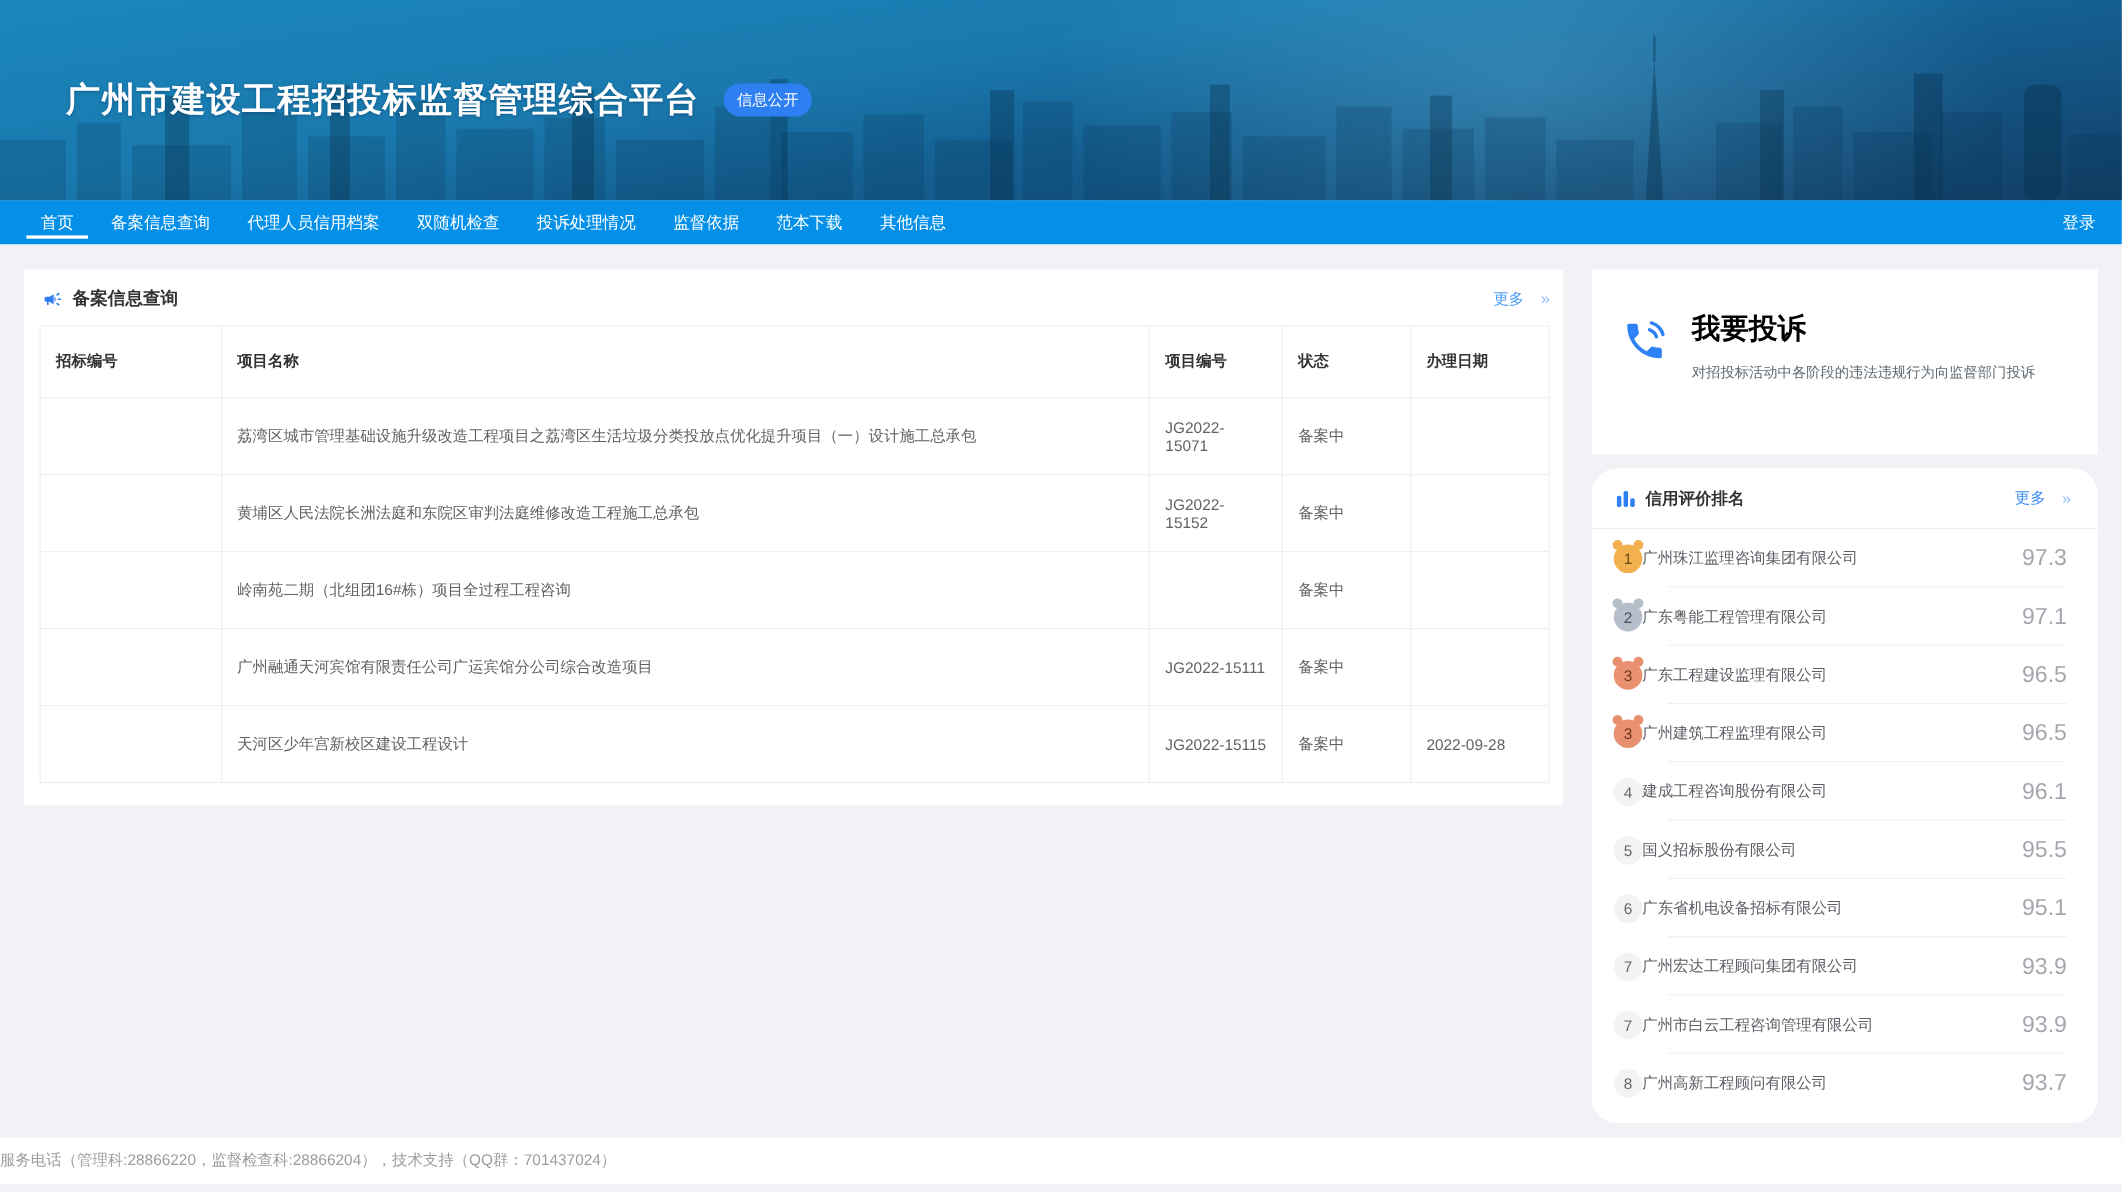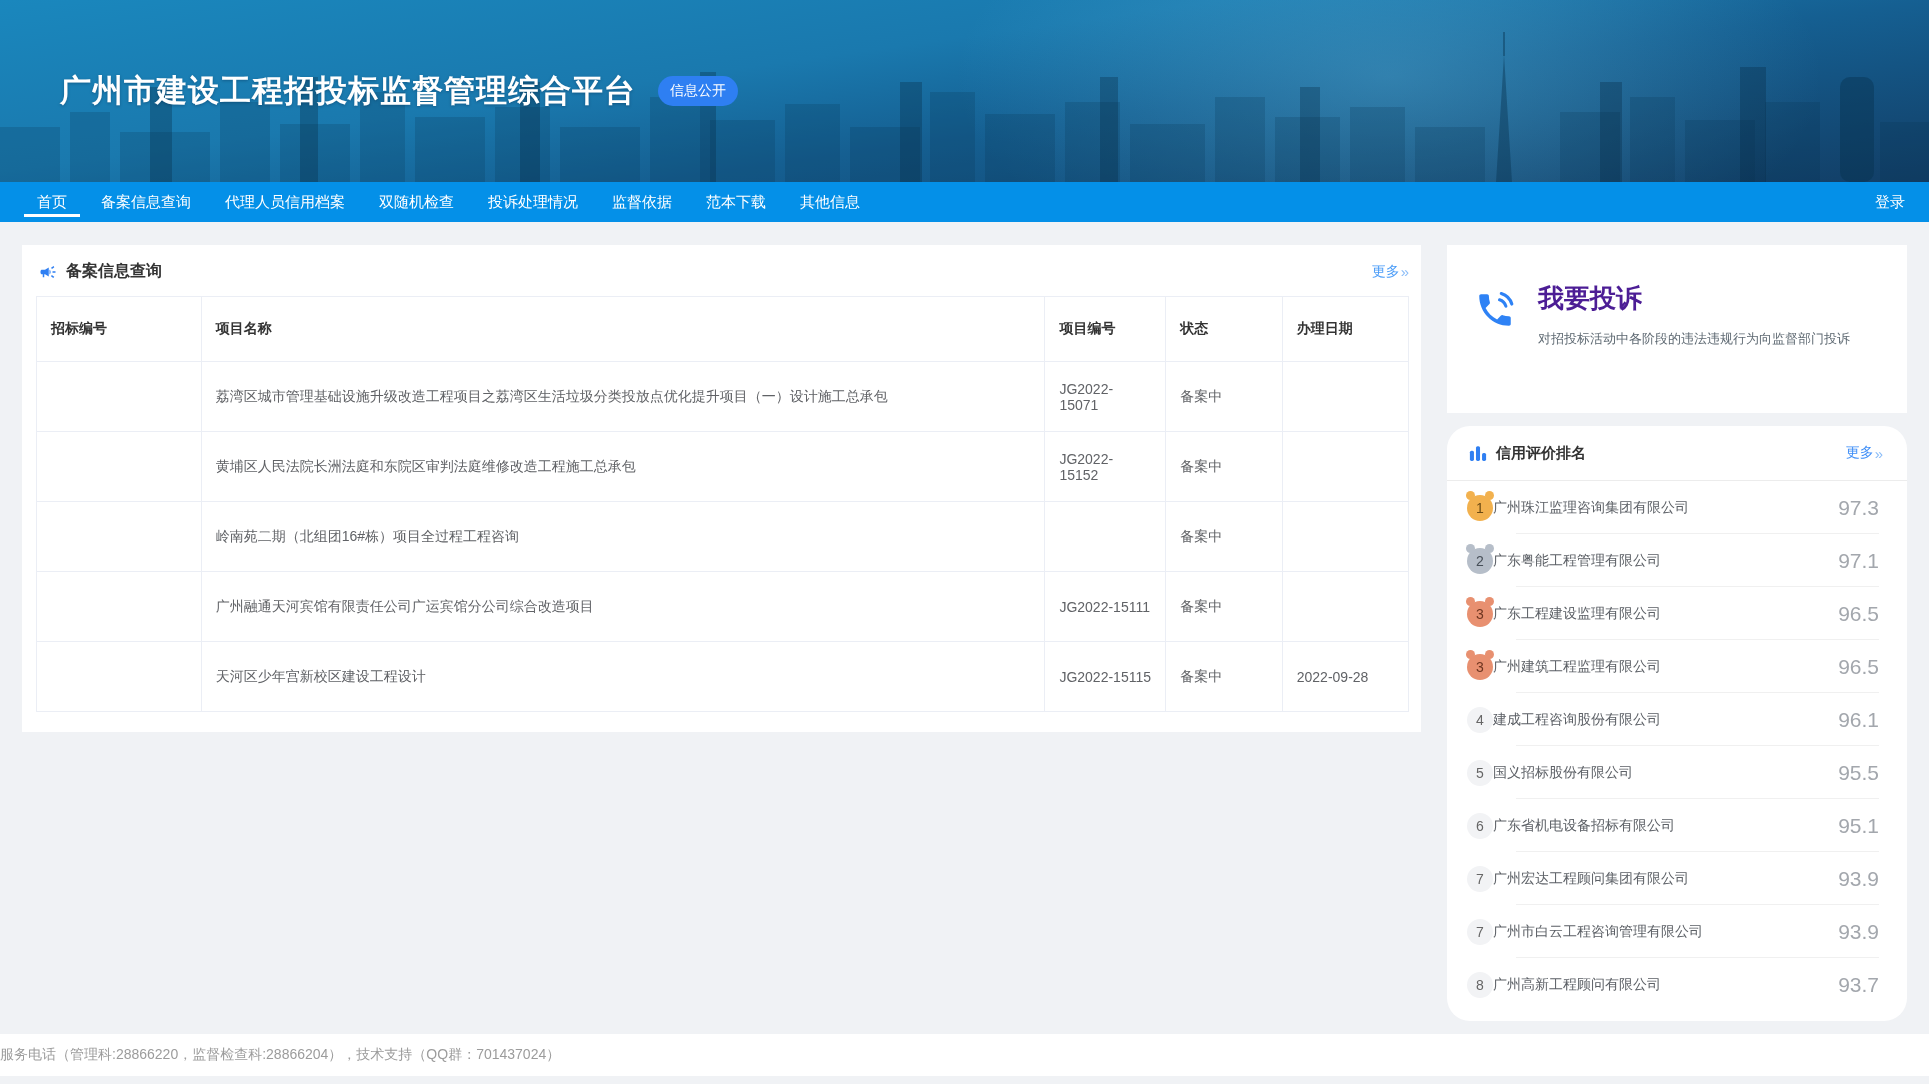--- a/index.html
+++ b/index.html
@@ -24,36 +24,36 @@
   .nav-list { display:flex; list-style:none; height:100%; align-items:center; }
   .nav-item { position:relative; color:#fff; font-size:15px; margin:0 17px; height:100%; display:flex; align-items:center; cursor:pointer; white-space:nowrap; }
   .nav-item.active::after { content:""; position:absolute; left:-13px; right:-13px; bottom:5px; height:3px; background:#fff; }
   .nav-login { margin-left:auto; color:#fff; font-size:15px; cursor:pointer; }
 
   
   .content { flex:1; display:flex; align-items:flex-start; gap:26px; padding:23px 22px 0 22px; }
 
   .card-head { display:flex; align-items:center; padding:16px 12px 14px 17px; }
   .panel-title { font-size:16px; font-weight:bold; color:#333; margin-left:9px; }
-  .more-link { margin-left:auto; color:#4a9cf8; font-size:14px; display:flex; align-items:center; gap:1px; cursor:pointer; }
+  .more-link { margin-left:auto; color:#4a9cf8; font-size:14px; display:flex; align-items:center; gap:15px; cursor:pointer; }
   .more-arrow { color:#8bbdf8; font-size:15px; }
 
   .records-card { flex:1; background:#fff; }
   .records-table { width:calc(100% - 26px); margin:0 12px 20px 14px; border-collapse:collapse; table-layout:fixed; }
   .records-table th, .records-table td { border:1px solid #ebeef5; text-align:left; padding:10px 14px; font-size:14px; }
   .records-table th { height:65px; color:#333; font-weight:bold; }
   .records-table td { height:70px; color:#606266; }
 
   
   .side { width:460px; display:flex; flex-direction:column; flex-shrink:0; }
 
   .complaint-card { background:#fff; display:flex; padding:36px 30px 0 27px; height:168px; }
   .phone-icon { width:42px; height:42px; margin-top:8px; flex-shrink:0; color:#2e82f5; }
   .complaint-text { margin-left:22px; }
-  .complaint-title { font-size:26px; font-weight:bold; color:#4c1d95;font-family:Liberation Mono, monospace; }
+  .complaint-title { font-size:26px; font-weight:bold; color:#000000;font-family:Liberation Mono, monospace; }
   .complaint-desc { margin-top:12px; font-size:13px; color:#5f6a73; line-height:1.75; max-width:348px; }
 
   .ranking-card { background:#fff; margin-top:13px; padding-bottom:10px;border-radius:23px; }
   .ranking-head { display:flex; align-items:center; height:55px; padding:0 24px 0 22px; border-bottom:1px solid #ececec; }
   .ranking-head .panel-title { font-size:15px; }
   .ranking-head .more-link { color:#3e8ef7; }
   .rank-row { position:relative; display:flex; align-items:center; height:53px; padding:0 28px 0 20px; }
   .rank-row:not(:last-child)::after { content:""; position:absolute; left:69px; right:28px; bottom:0; height:1px; background:#f0f0f0; }
   .rank-badge { position:relative; width:26px; height:26px; border-radius:50%; background:#f2f3f5; color:#666;
     font-size:14px; display:flex; align-items:center; justify-content:center; flex-shrink:0; }

